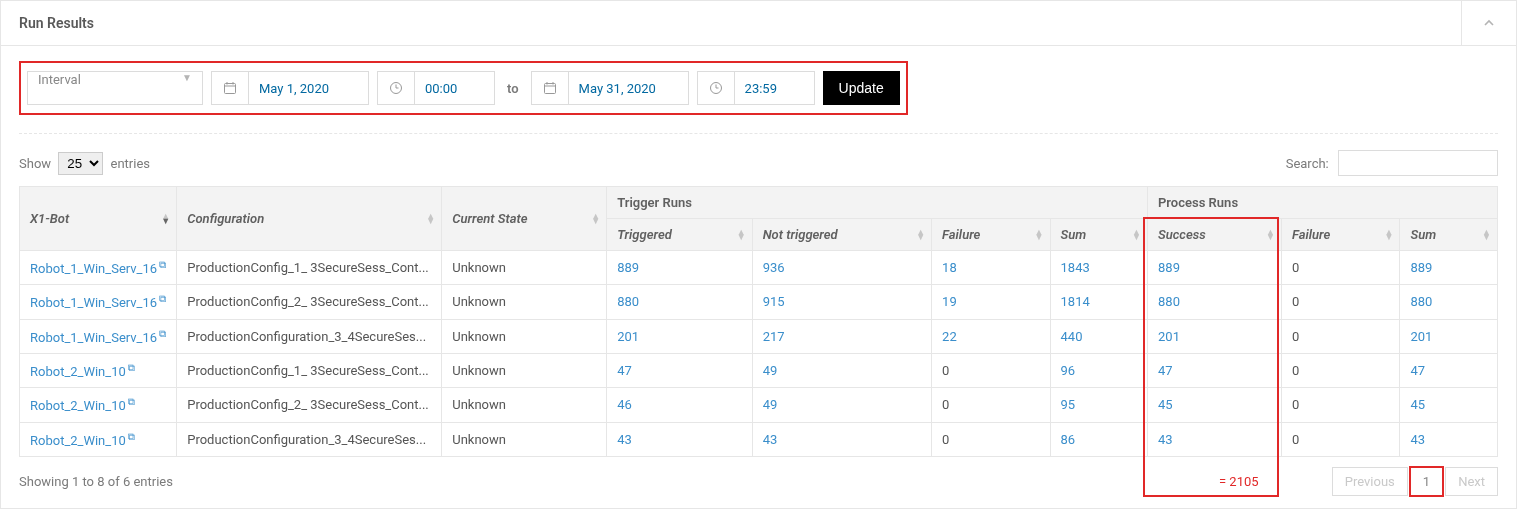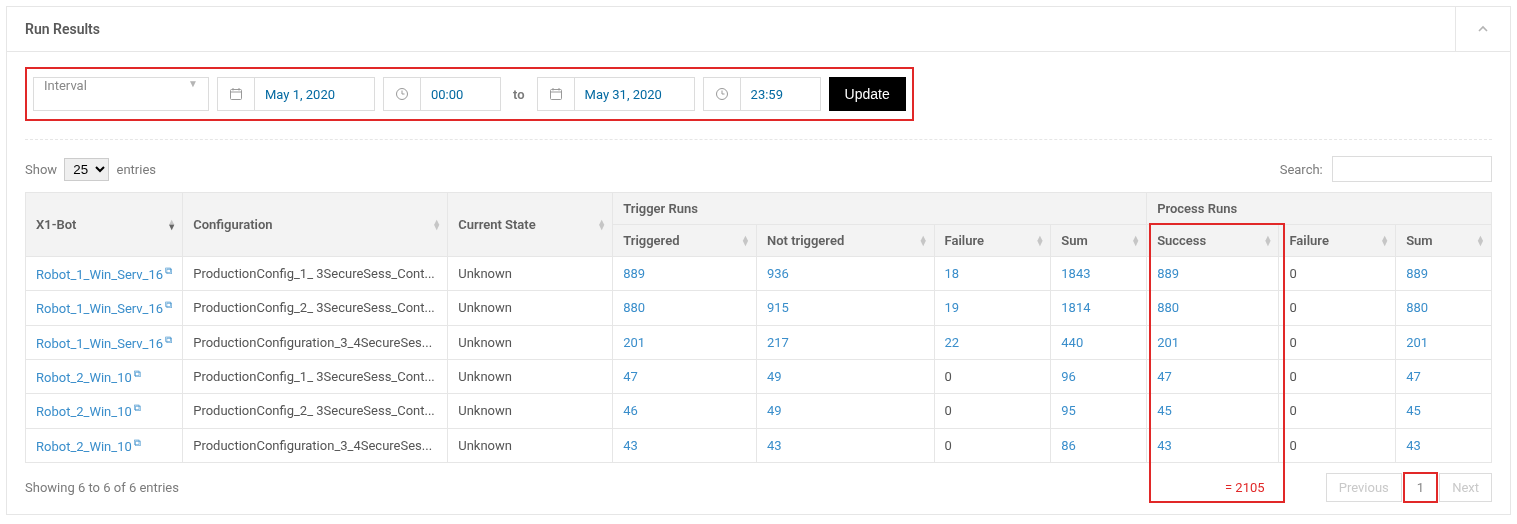--- a/index.html
+++ b/index.html
@@ -1,37 +1,37 @@
 <!DOCTYPE html>
 <html><head>
 <meta charset="utf-8">
 <style>
 * { box-sizing: border-box; margin: 0; padding: 0; }
 body { font-family: -apple-system, BlinkMacSystemFont, "Segoe UI", Roboto, "Helvetica Neue", Arial, sans-serif; font-size: 13px; color: #555; background: #fff; }
-.panel { border: 1px solid #e6e6e6; margin: 6px; }
+.panel { border: 1px solid #e6e6e6; margin: 0; }
 .panel-header { display: flex; justify-content: space-between; align-items: center; padding: 10px 18px; border-bottom: 1px solid #e6e6e6; }
 .panel-title { font-weight: 600; color: #595959; font-size: 14px; }
 .collapse-btn { width: 55px; height: 44px; border-left: 1px solid #e6e6e6; display: flex; align-items: center; justify-content: center; color: #b4b4b4; margin: -10px -18px; cursor: pointer; }
 .panel-body { padding: 15px 18px 12px; }
 .filter-bar { border: 2px solid #e12828; padding: 8px 6px; display: flex; align-items: center; gap: 8px; margin-bottom: 18px; width: fit-content; }
 .dropdown { border: 1px solid #dcdcdc; background: #fff; height: 34px; width: 176px; position: relative; display: flex; align-items: flex-start; padding: 0 10px; color: #888; cursor: pointer; }
 .dropdown .caret { position: absolute; right: 10px; color: #b5b5b5; font-size: 10px; }
 .icon-cell { border: 1px solid #dcdcdc; height: 34px; min-width: 38px; display: flex; align-items: center; justify-content: center; color: #999; background: #fff; }
 .input-cell { border: 1px solid #dcdcdc; border-left: none; height: 34px; min-width: 120px; display: flex; align-items: center; padding: 0 10px; color: #0369a1; background: #fff; }
 .pair { display: flex; }
 .to-label { color: #7b7b7b; font-weight: 600; padding: 0 4px; }
 .btn-update { background: #000000; color: #fff; border: none; height: 34px; padding: 0 16px; font-size: 14px; cursor: pointer; }
 .hr-dashed { border: none; border-top: 1px dashed #e6e6e6; margin: 6px 0 16px; }
 .table-controls { display: flex; justify-content: space-between; align-items: center; margin-bottom: 10px; color: #7b7b7b; }
 .show-entries select { border: 1px solid #ccc; padding: 2px 4px; margin: 0 4px; }
 .search-box input { border: 1px solid #dcdcdc; height: 26px; width: 160px; margin-left: 6px; padding: 0 6px; }
 table.data { width: 100%; border-collapse: collapse; border: 1px solid #e6e6e6; }
 table.data th, table.data td { border: 1px solid #e6e6e6; padding: 8px 10px; text-align: left; font-size: 13px; vertical-align: middle; }
 table.data th { background: #f3f3f3; font-weight: 600; color: #606060; position: relative; }
-table.data th.sortable { padding-right: 22px; }
+table.data th.sortable { padding-right: 22px; font-style: italic; }
 .sort-icons { position: absolute; right: 6px; top: 50%; transform: translateY(-50%); display: flex; flex-direction: column; line-height: 5px; color: #c6c6c6; font-size: 9px; }
 .sort-icons.active-desc .down { color: #666; }
 th.botcol { background: #ececec; width: 155px; }
 th.cfgcol { background: #fff; width: 265px; }
 th.statecol { background: #fff; width: 165px; }
 .group-row th { background: #f3f3f3; font-weight: 600; }
 td a { color: #3a8ecb; text-decoration: none; }
 .ext-icon { color: #3a8ecb; font-size: 10px; vertical-align: super; margin-left: 2px; }
 .table-footer { display: flex; justify-content: space-between; align-items: center; margin-top: 10px; color: #7b7b7b; }
 .total-eq { color: #e12828; font-weight: 400; text-align: center; }
@@ -275,21 +275,21 @@
               <td class="col-success-cell"><a href="#">43</a></td>
               <td>0</td>
               <td><a href="#">43</a></td>
             </tr>
           </tbody>
     </table>
     <div id="success-overlay" style="left: 1124.48px; top: 30.5px; width: 135.484px; height: 280.469px;"></div>
     </div>
 
     <div class="table-footer" style="position: relative;">
-      <div>Showing 6 to 6 of 6 entries</div>
+      <div>Showing 1 to 8 of 6 entries</div>
       <div class="total-eq" id="total-eq" style="position: absolute; left: 1199.97px;">= 2105</div>
       <div class="pagination">
         <div class="page-btn disabled">Previous</div>
         <div class="page-btn num num-active">1</div>
         <div class="page-btn disabled">Next</div>
       </div>
     </div>
 
   </div>
 </div>

